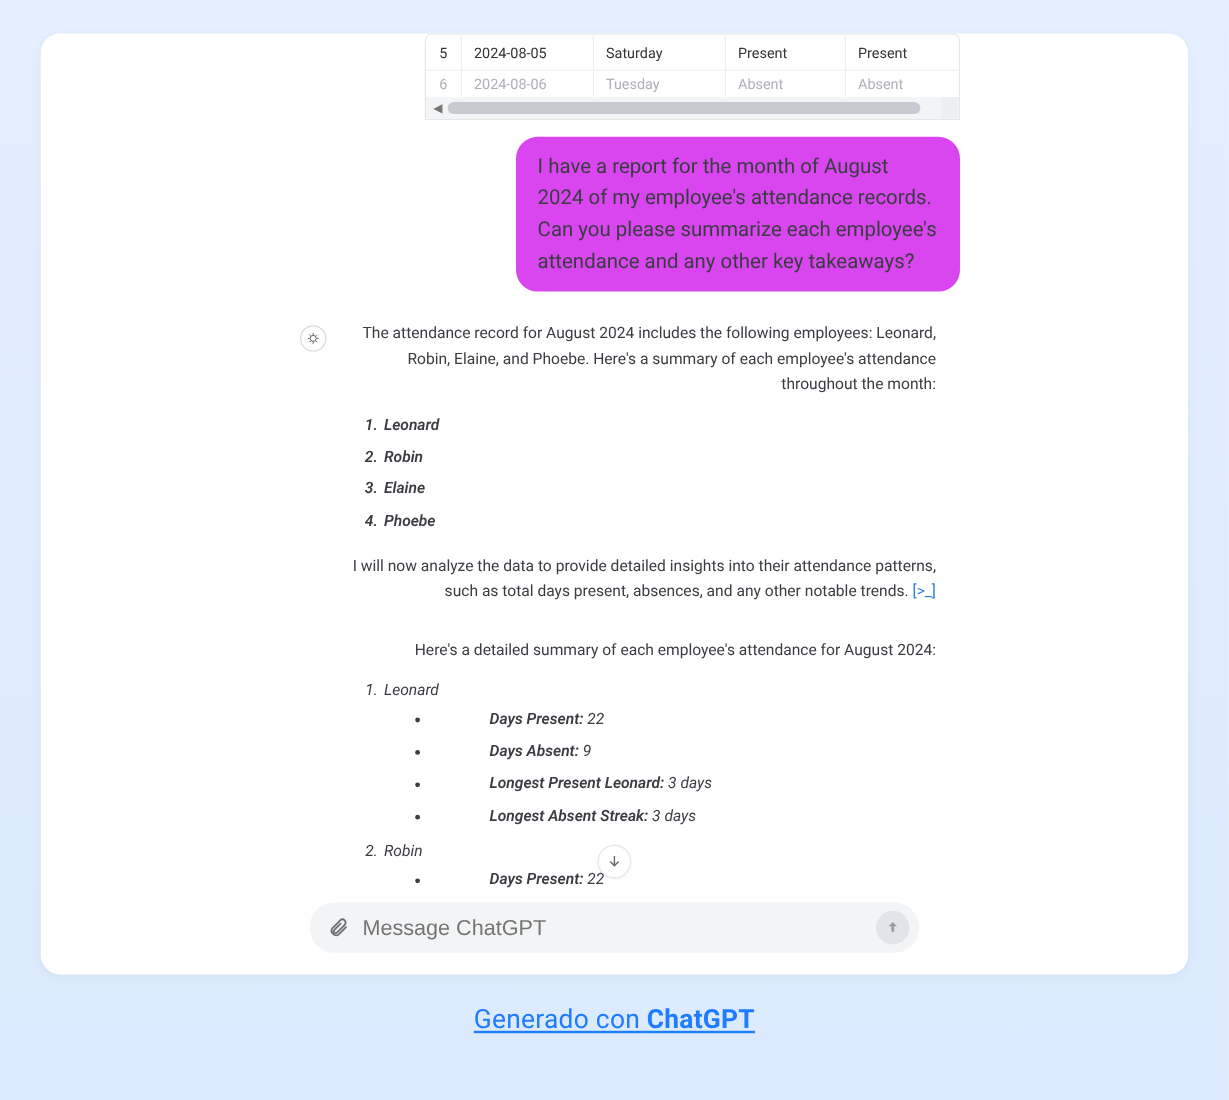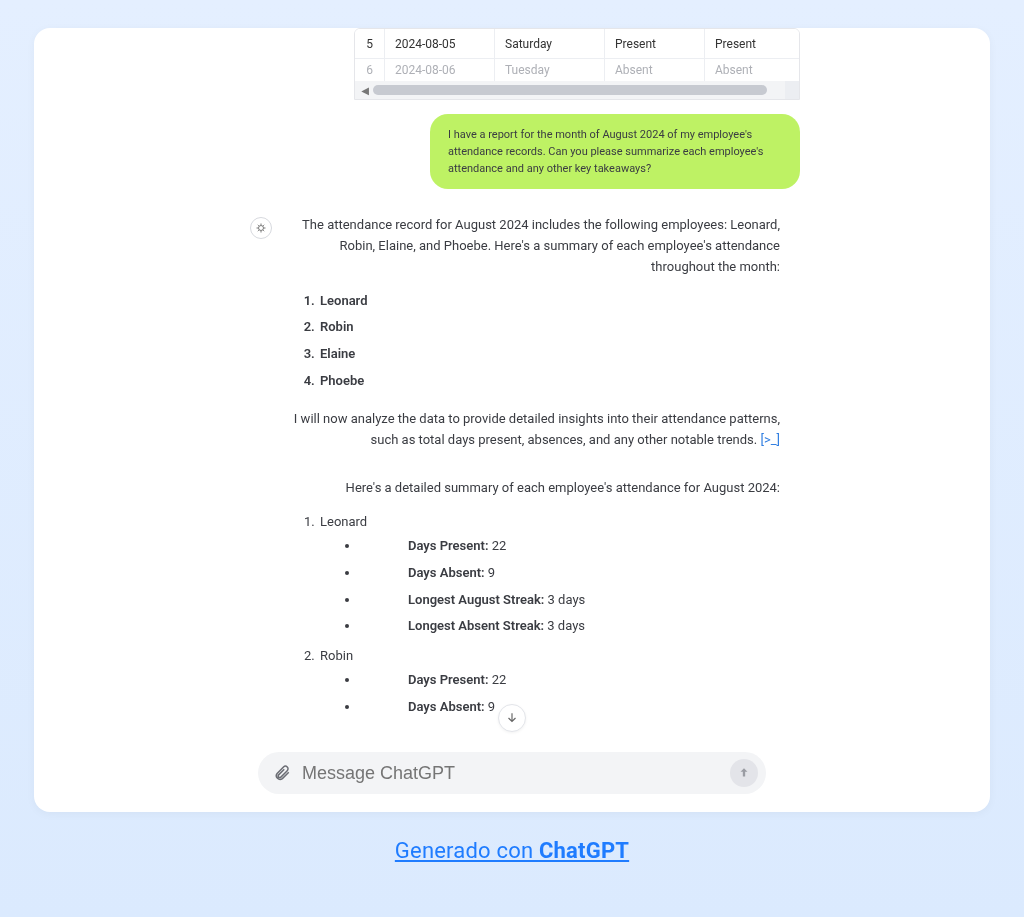--- a/index.html
+++ b/index.html
@@ -67,25 +67,25 @@
     width: 16px; text-align:center; color:#777; font-size:10px;
     position:absolute;
   }
   .scroll-arrow.left { left:2px;}
   .scroll-arrow.right { right:2px;}
   .tbl-corner {
     position:absolute; right:0; bottom:0; width:14px; height:18px; background:#eceef2;
   }
   
   .user-bubble {
-    background: #bef264;
+    background: #d946ef;
     border-radius: 18px;
     padding: 12px 18px;
     margin: 14px 190px 26px 396px;
-    font-size: 11px;
+    font-size: 17px;
     color: #3a3c42;
     line-height: 1.55;
   }
   
   .assistant {
     display: flex;
     padding-left: 216px;
     padding-right: 210px;
   }
   .avatar {
@@ -101,21 +101,21 @@
     width:12px; height:12px; color:#555;
   }
   .assistant-body {
     flex: 1;
     font-size: 13px;
     color: #3a3c42;
     line-height: 1.6;
   }
   .para { margin-bottom: 10px; text-align: right;}
   ol.num { list-style: decimal; padding-left: 28px; margin: 6px 0 14px 0;}
-  ol.num > li { padding: 3px 0 3px 2px;}
+  ol.num > li { padding: 3px 0 3px 2px; font-style: italic;}
   ol.num.tight > li { font-weight:600;}
   ul.bul { list-style: disc; padding-left: 40px;}
   ul.bul > li { padding: 3px 0;}
   .lbl { font-weight:600;padding-left:48px;}
   .link { color: #2f7de1;}
   
   .scroll-down {
     position: absolute;
     bottom: 80px;
     left: 50%;
@@ -220,21 +220,21 @@
         </p>
 
         <p class="para" style="margin-top:28px;">Here's a detailed summary of each employee's attendance for August 2024:</p>
 
         <ol class="num">
           <li>
             <span>Leonard</span>
             <ul class="bul">
               <li><span class="lbl">Days Present:</span><span> 22</span></li>
               <li><span class="lbl">Days Absent:</span><span> 9</span></li>
-              <li><span class="lbl">Longest August Streak:</span><span> 3 days</span></li>
+              <li><span class="lbl">Longest Present Leonard:</span><span> 3 days</span></li>
               <li><span class="lbl">Longest Absent Streak:</span><span> 3 days</span></li>
             </ul>
           </li>
           <li>
             <span>Robin</span>
             <ul class="bul">
               <li><span class="lbl">Days Present:</span><span> 22</span></li>
               <li><span class="lbl">Days Absent:</span><span> 9</span></li>
 
             </ul>

